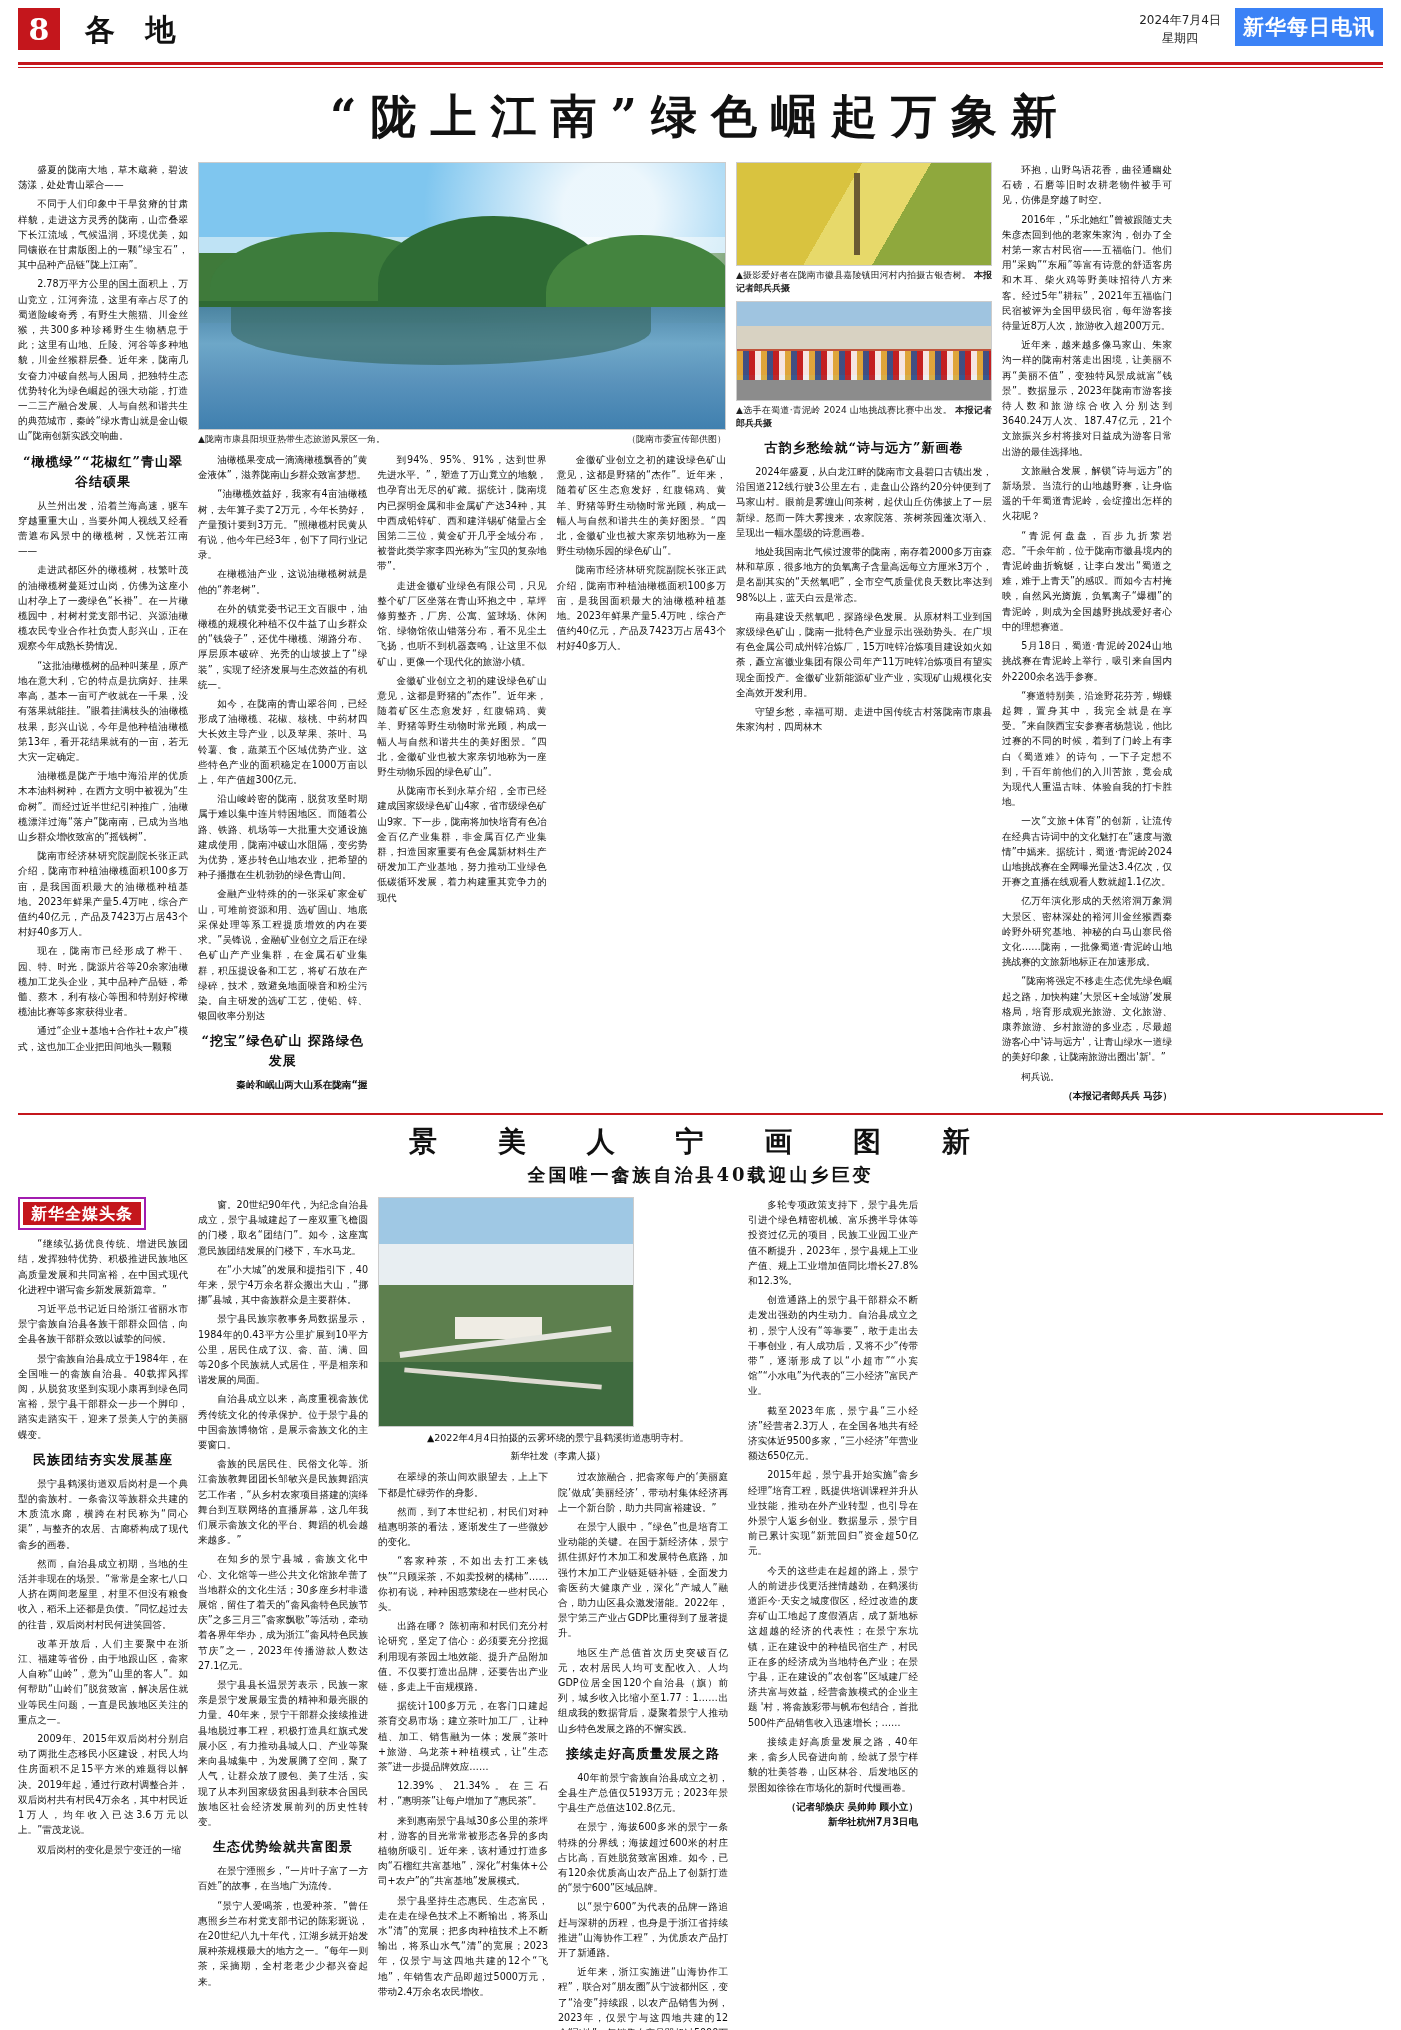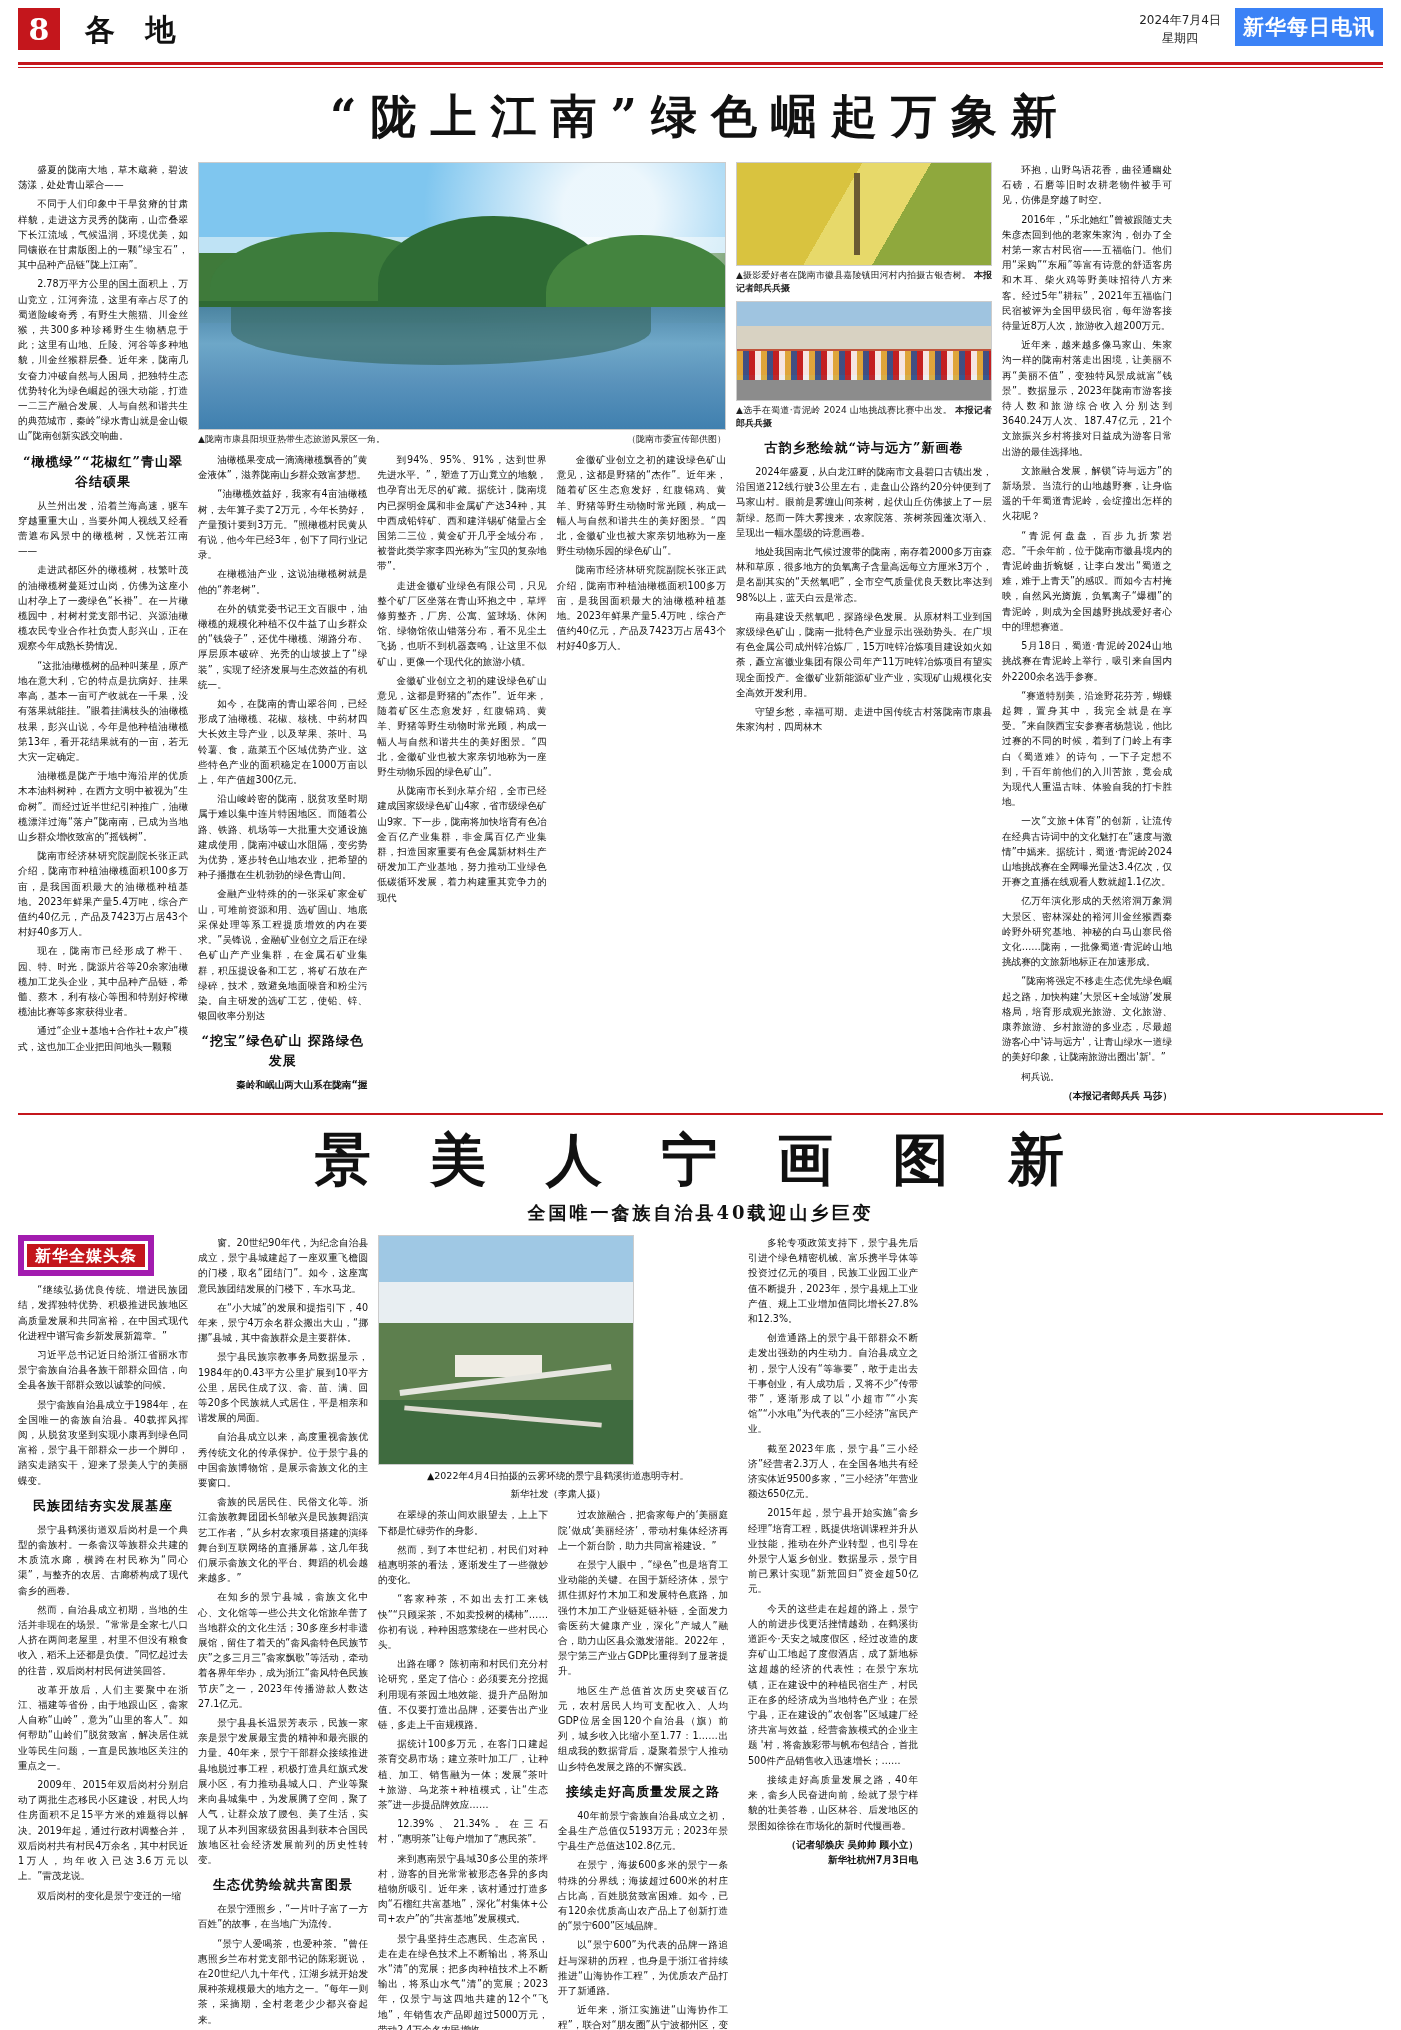--- a/index.html
+++ b/index.html
@@ -76,28 +76,28 @@
   .photo-race .dots { position:absolute; left:0; top:50%; width:100%; height:30%;
     background:repeating-linear-gradient(90deg,#e4b33a 0 6px,#2a4e8f 6px 12px,#c4161c 12px 18px,#ffffff 18px 24px); opacity:.85; }
   .photo-cloud { width:256px; height:230px; border:1px solid #ccc; position:relative;
     background:linear-gradient(#9fc8e4 0 20%, #e8eef2 20% 38%, #5d7f4e 38% 72%, #3f6b3f 72% 100%); }
   .photo-cloud .road { position:absolute; left:8%; top:62%; width:84%; height:6px; background:#e6e6e0; transform:rotate(-7deg); }
   .photo-cloud .road2 { position:absolute; left:10%; top:78%; width:78%; height:5px; background:#dedbd2; transform:rotate(5deg); }
   .photo-cloud .village { position:absolute; left:30%; top:52%; width:34%; height:10%; background:#efece4; }
 
   
   .headline2 {
-    text-align:center; font-size:56px; font-weight:bold; letter-spacing:22px;
-    font-family:Liberation Sans, sans-serif; margin:6px 0 2px 0;
+    text-align:center; font-size:28px; font-weight:bold; letter-spacing:22px;
+    font-family:Liberation Mono, monospace; margin:6px 0 2px 0;
   }
   .subhead2 { text-align:center; font-size:18px; font-weight:bold; letter-spacing:3px; margin-bottom:10px;
     font-family:"DejaVu Serif","Liberation Serif",serif; }
 
   .badge {
-    border:6px solid #a21caf; padding:3px; display:inline-block; margin-bottom:6px;
+    border:2px solid #a21caf; padding:3px; display:inline-block; margin-bottom:6px;
   }
   .badge-inner {
     background:#c4161c; color:#fff; font-weight:bold; font-size:16px; letter-spacing:1px;
     padding:4px 8px; font-family:"DejaVu Serif","Liberation Serif",serif; white-space:nowrap;
   }
   .sig { text-align:right; font-size:9.6px; margin-top:4px; font-weight:bold; }
   .sig2 { text-align:right; font-size:9.6px; font-weight:bold; }
   .divider-red { border-top:2px solid #c4161c; margin:10px 0 8px 0; }
   .photo-caption-center { font-size:9.5px; text-align:center; text-indent:0; margin-top:3px; }
 </style>

